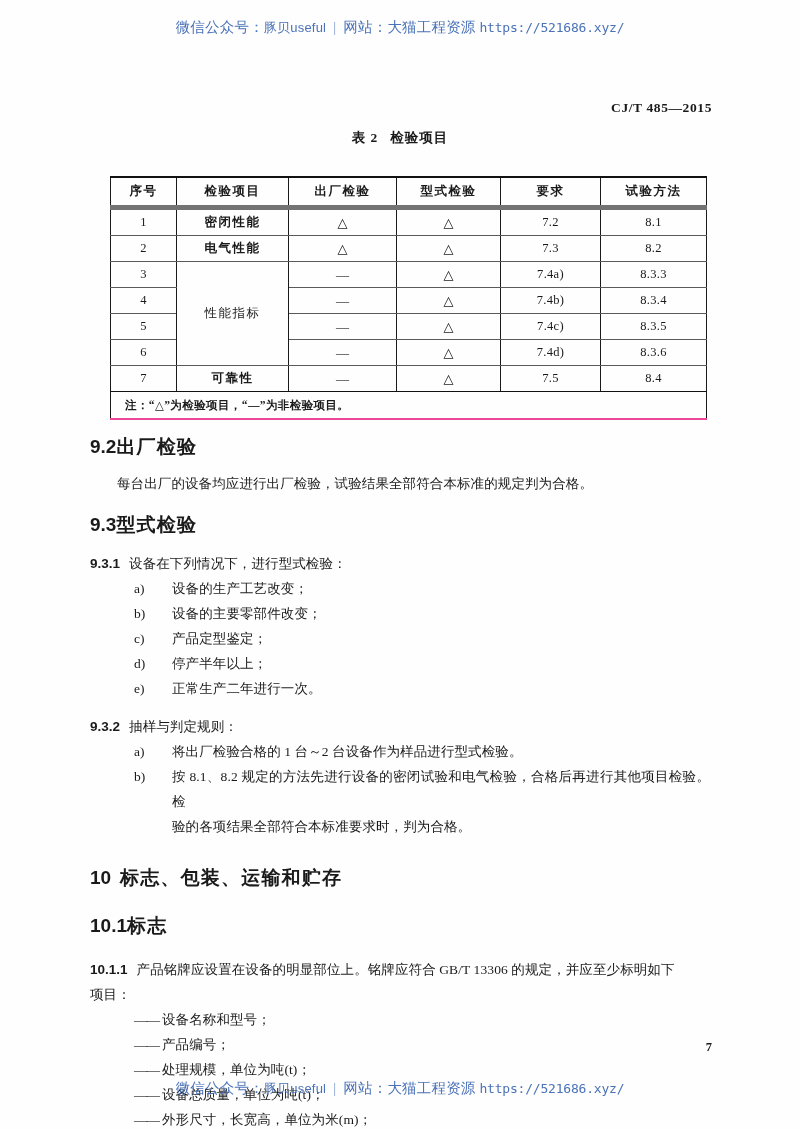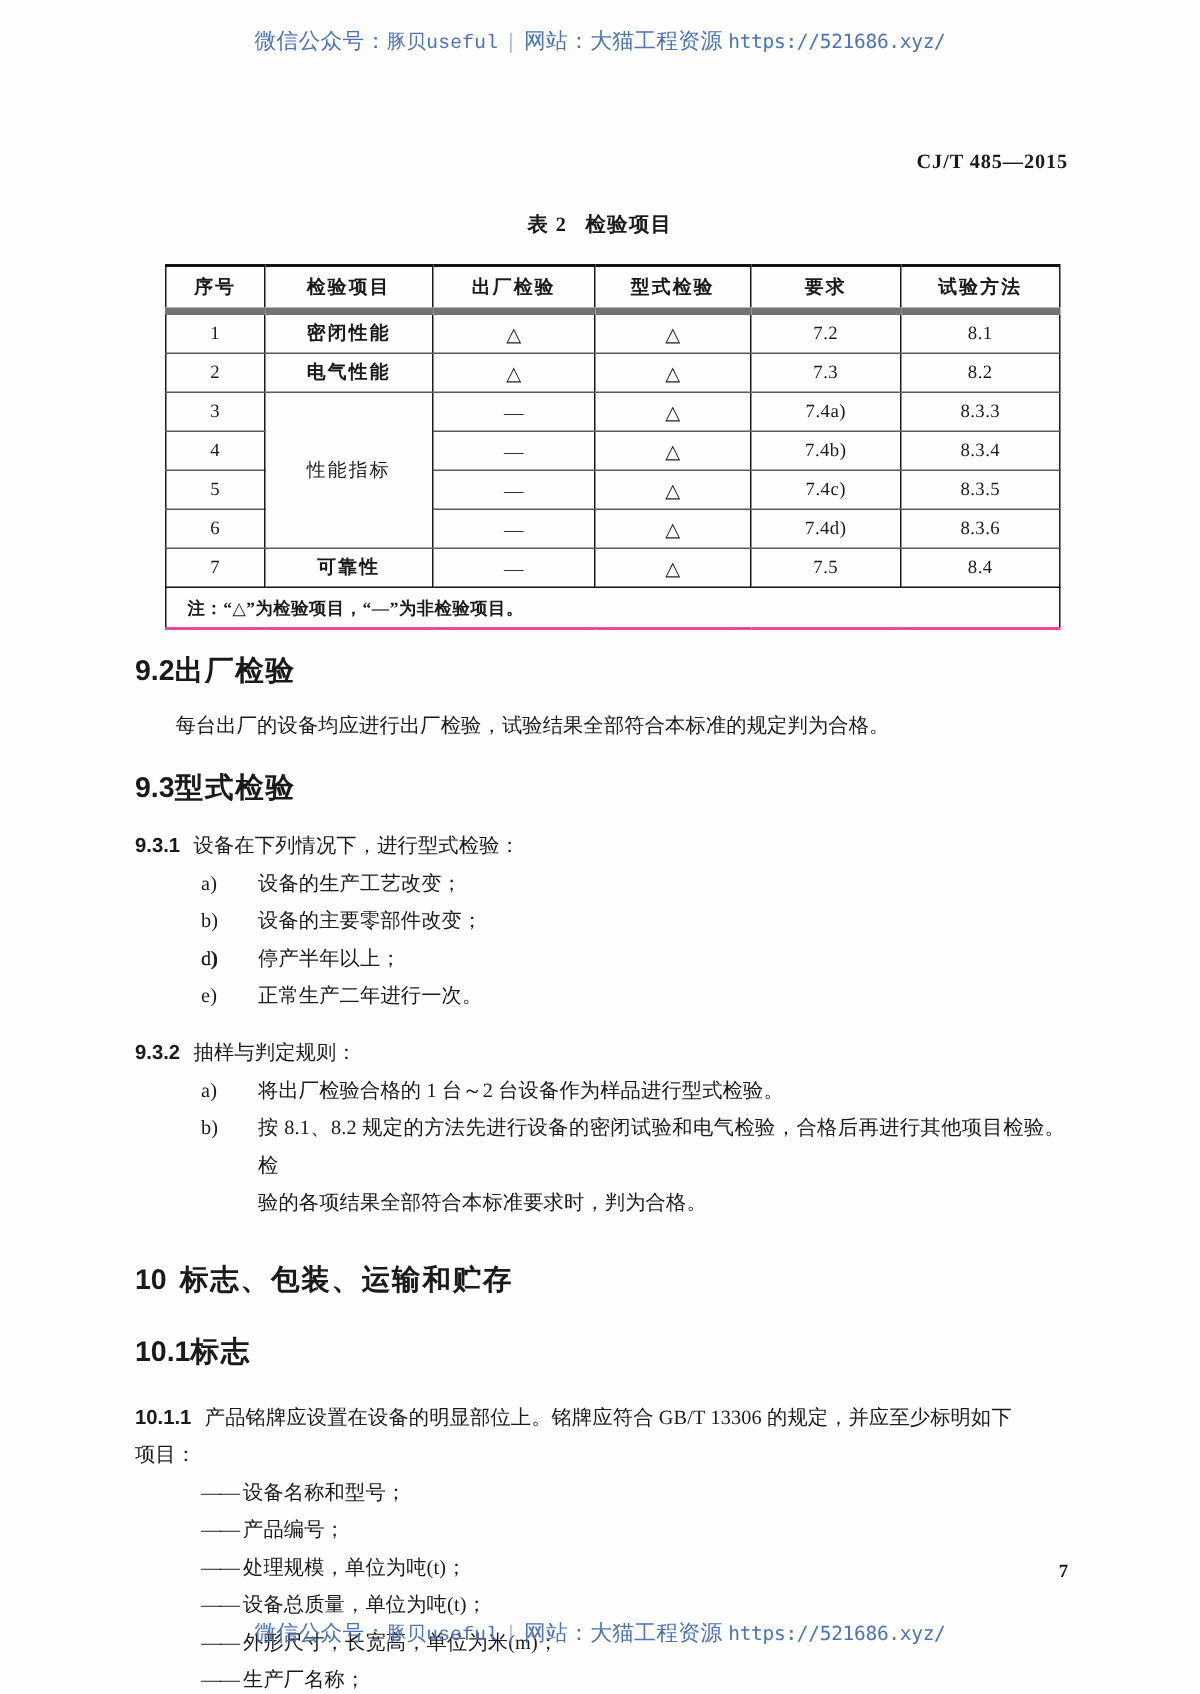--- a/index.html
+++ b/index.html
@@ -42,39 +42,39 @@
     display: inline-block;
     padding: 0 7px;
     color: #7a98cc;
   }
   .watermark .url {
     font-family: "DejaVu Sans Mono", "Liberation Mono", monospace;
     font-size: 13px;
     letter-spacing: -0.2px;
   }
   .watermark .mono-name {
-    font-family: Liberation Mono, monospace;
+    font-family: Liberation Sans, sans-serif;
     font-size: 13px;
   }
 
   
   .std-code {
     position: absolute;
     top: 100px;
     right: 88px;
     font-size: 13.5px;
     font-weight: bold;
     letter-spacing: 0.6px;
     font-family: "Liberation Serif", "DejaVu Serif", serif;
   }
 
   
   .table-caption {
     position: absolute;
-    top: 141px;
+    top: 129px;
     left: 0;
     width: 800px;
     text-align: center;
     font-size: 13.5px;
     font-weight: bold;
     letter-spacing: 1px;
   }
   .table-caption .cap-gap { display: inline-block; width: 12px; }
 
   
@@ -348,20 +348,21 @@
       <li>
         <span class="alab">a)</span>
           <span class="cont">设备的生产工艺改变；</span>
       </li>
       <li>
         <span class="alab">b)</span>
           <span class="cont">设备的主要零部件改变；</span>
       </li>
       <li>
         <span class="alab">c)</span>
+          <span class="cont">产品定型鉴定；</span>
       </li>
       <li>
         <span class="alab">d)</span>
           <span class="cont">停产半年以上；</span>
       </li>
       <li>
         <span class="alab">e)</span>
           <span class="cont">正常生产二年进行一次。</span>
       </li>
     </ul>

